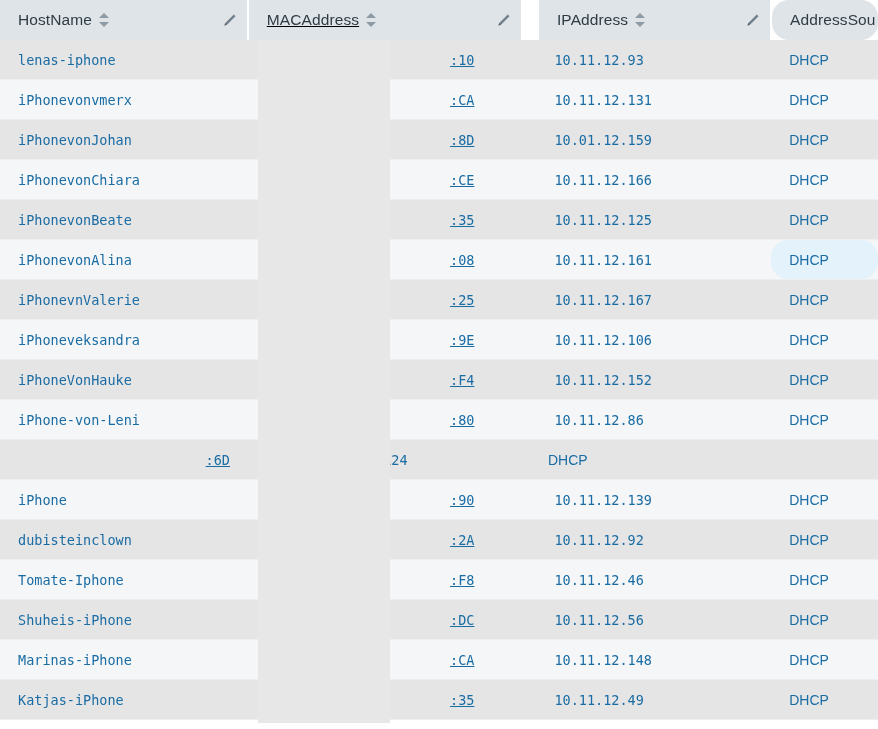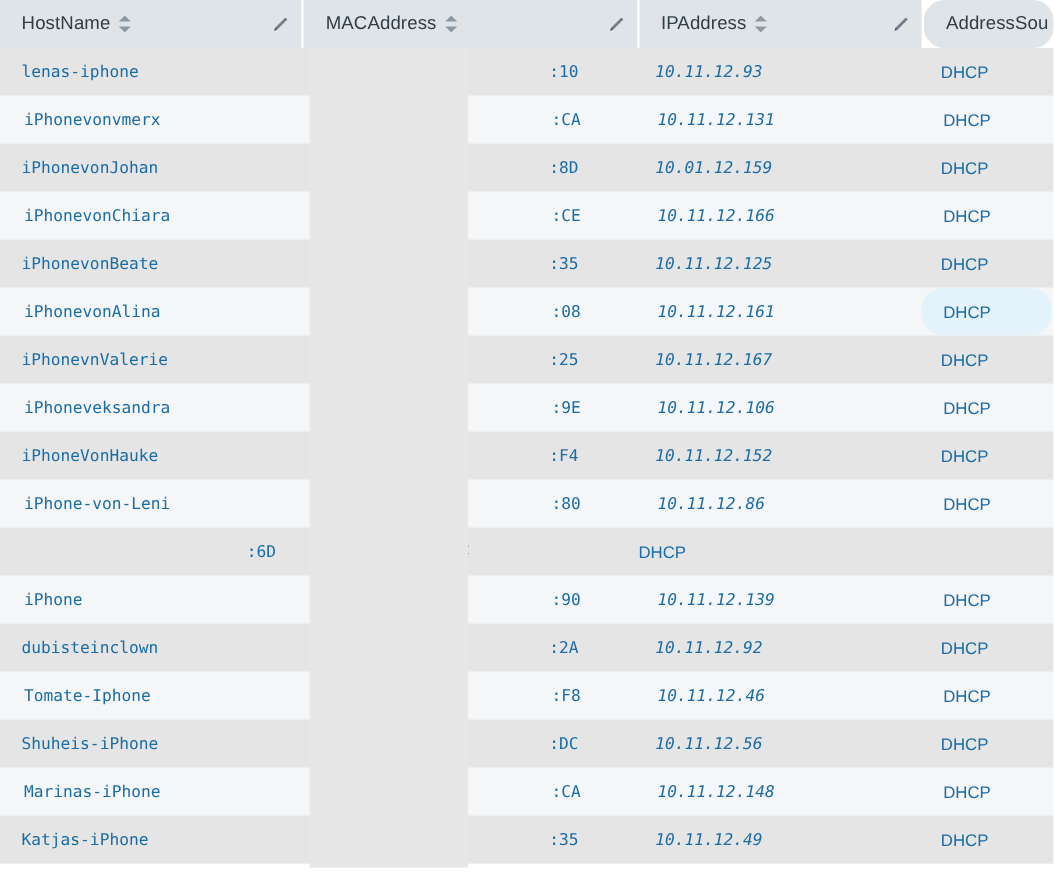--- a/index.html
+++ b/index.html
@@ -80,22 +80,22 @@
   .pencil-icon {
     flex: 0 0 auto;
     width: 15px;
     height: 15px;
     display: block;
     opacity: .95;
   }
 
   
   .col-host   { width: 252px; }
-  .col-mac    { width: 278px; }
-  .col-ip     { width: 236px; }
+  .col-mac    { width: 278px; text-decoration: underline; }
+  .col-ip     { width: 236px; margin-left: 16px; }
   .col-source { width: 108px; padding-right: 0; border-radius: 17px; }
 
   
   .grid-body {
     position: relative;
     width: 878px;
   }
   .row {
     display: flex;
     height: 40px;
@@ -131,21 +131,21 @@
   }
   .cell.src {
     padding-left: 18px;
     font-family: "Liberation Sans", sans-serif;
     font-size: 14px;
     color: #1a6ca4;
   }
   .cell.src.highlight {
     background: #e4f2fb;
   }
-  .cell.ip { padding-left: 16px; font-style: italic; }
+  .cell.ip { padding-left: 16px; }
 
   
   .redaction {
     position: absolute;
     left: 258px;
     top: 40px;
     width: 132px;
     height: 683px;
     background: #e7e7e7;
     pointer-events: none;

